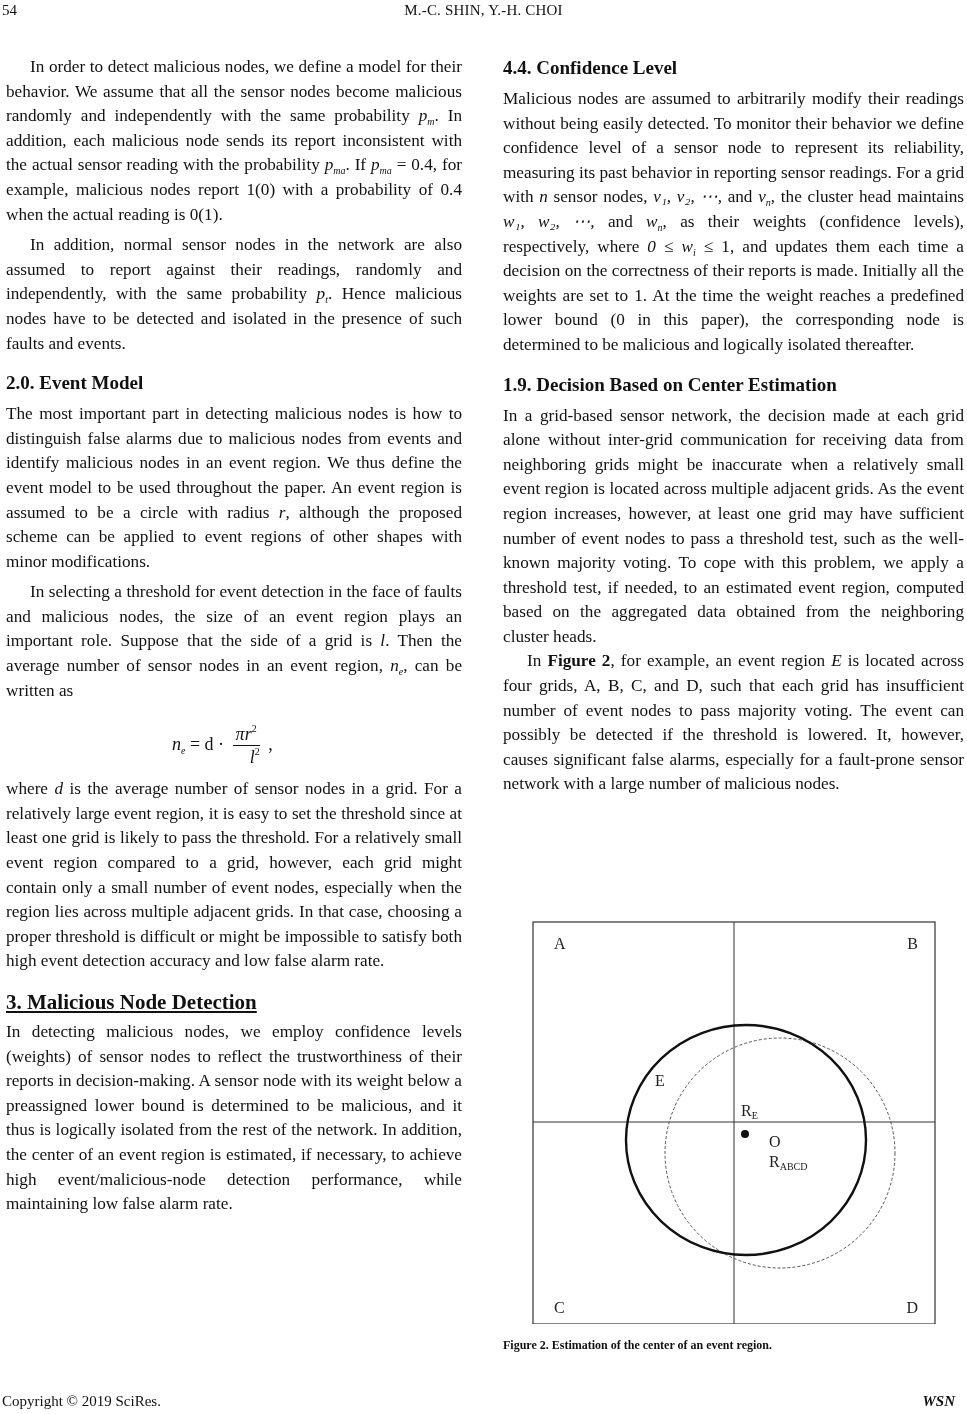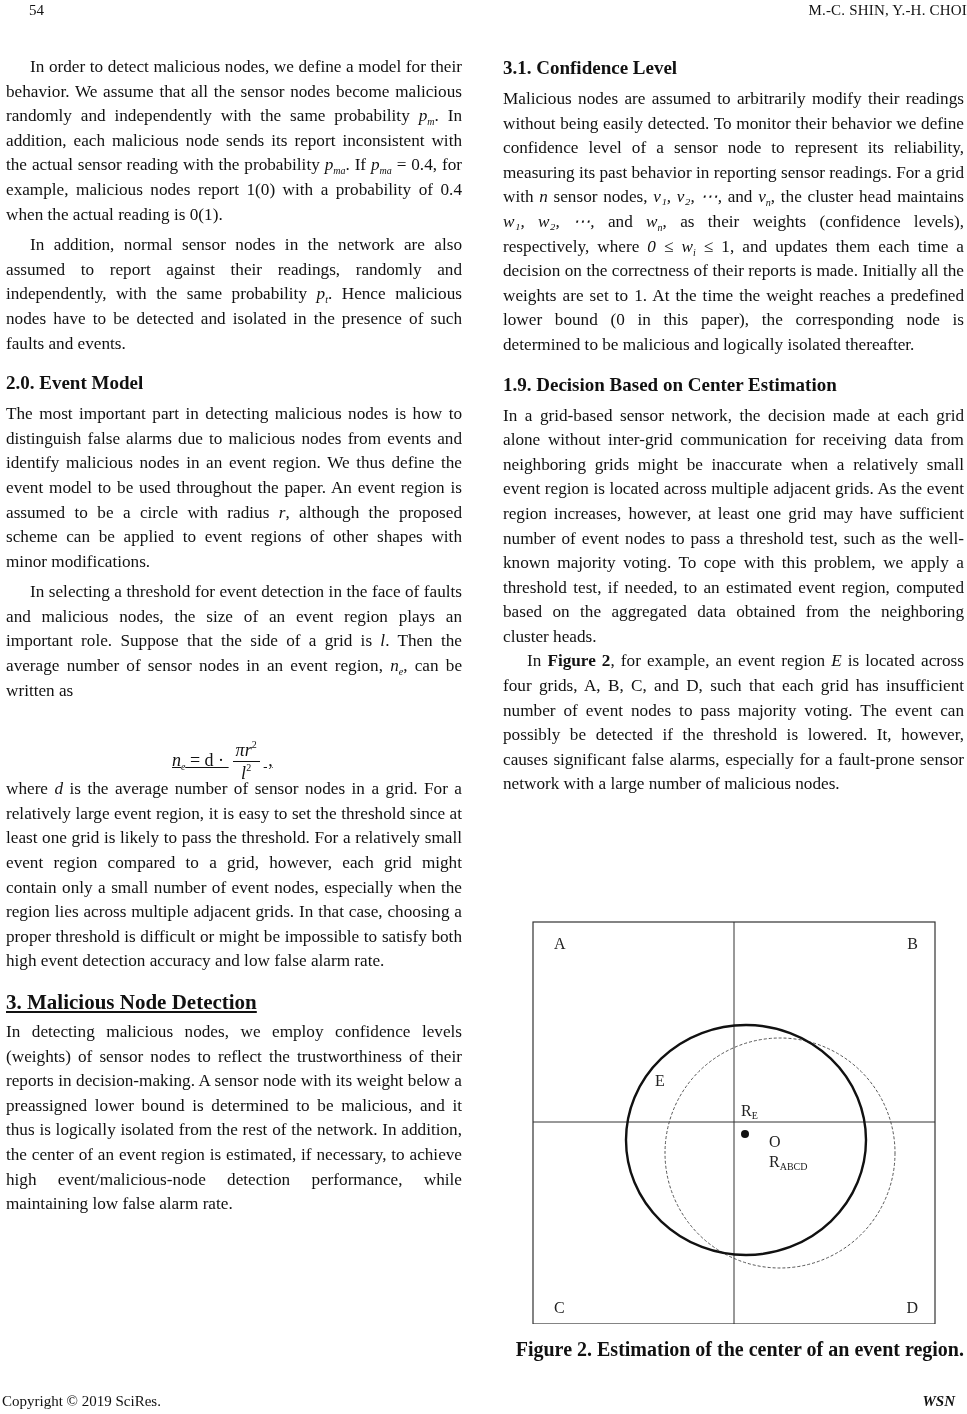--- a/index.html
+++ b/index.html
@@ -1,39 +1,39 @@
 <!DOCTYPE html>
 <html><head>
 <meta charset="utf-8">
 <style>
   html, body { margin: 0; padding: 0; background: #ffffff; }
   body {
     width: 967px; height: 1414px; position: relative; overflow: hidden;
     font-family: "Liberation Serif", "DejaVu Serif", serif; color: #111;
   }
   .running-head { position: absolute; top: 2px; left: 0; width: 967px; height: 20px; font-size: 15px; }
-  .running-head .pg { position: absolute; left: 2px; top: 0; margin-left: 27px; }
-  .running-head .authors { position: absolute; left: 0; width: 967px; text-align: right; top: 0; letter-spacing: 0.2px; }
+  .running-head .pg { position: absolute; left: 2px; top: 0; }
+  .running-head .authors { position: absolute; left: 0; width: 967px; text-align: center; top: 0; letter-spacing: 0.2px; }
   .col { position: absolute; top: 55px; width: 456px; font-size: 17.2px; line-height: 24.6px; text-align: justify; }
   .col-left { left: 6px; }
   .col-right { left: 503px; width: 461px; }
   p { margin: 0; }
   p.indent { text-indent: 24px; }
   h3 { font-size: 19px; font-weight: bold; margin: 0; line-height: 26px; }
   h2 { font-size: 21px; font-weight: bold; margin: 0; line-height: 28px; text-decoration: underline; }
   .math { font-style: italic; }
   sub { font-size: 10px; vertical-align: -4px; line-height: 0; }
   sup { font-size: 10px; vertical-align: 8px; line-height: 0; }
   .equation { text-align: center; margin: 6px 0 10px 0; height: 58px; position: relative; }
-  .eq-inner { position: absolute; left: 166px; top: 14px; font-size: 18px; font-style: italic; text-decoration: underline; }
-  .frac { display: inline-block; vertical-align: middle; text-align: center; margin: 16px 4px; }
+  .eq-inner { position: absolute; left: 166px; top: 6px; font-size: 18px; font-style: italic; }
+  .frac { display: inline-block; vertical-align: middle; text-align: right; margin: 8px 4px; }
   .frac .num { display: block; border-bottom: 1px solid #111; padding: 0 3px; line-height: 22px; }
   .frac .den { display: block; line-height: 22px; }
   .figure { position: absolute; left: 532px; top: 921px; width: 404px; height: 403px; }
-  .caption { position: absolute; left: 503px; top: 1338px; width: 461px; text-align: right; font-size: 20px; font-weight: bold; }
+  .caption { position: absolute; left: 503px; top: 1338px; width: 461px; text-align: left; font-size: 12px; font-weight: bold; }
   .footer { position: absolute; top: 1393px; left: 0; width: 967px; font-size: 15px; }
   .footer .copy { position: absolute; left: 2px; }
   .footer .journal { position: absolute; right: 12px; font-style: italic; font-weight: bold; }
   .sp { height: 14px; }
 </style>
 </head>
 <body>
 
 <div class="running-head">
   <span class="pg">54</span>
@@ -56,21 +56,21 @@
     </div>
   </div>
   <p><span>where </span><span class="math">d</span><span> is the average number of sensor nodes in a grid. For a relatively large event region, it is easy to set the threshold since at least one grid is likely to pass the threshold. For a relatively small event region compared to a grid, however, each grid might contain only a small number of event nodes, especially when the region lies across multiple adjacent grids. In that case, choosing a proper threshold is difficult or might be impossible to satisfy both high event detection accuracy and low false alarm rate.</span></p>
   <div class="sp"></div>
   <h2>3. Malicious Node Detection</h2>
   <div style="height:4px"></div>
   <p>In detecting malicious nodes, we employ confidence levels (weights) of sensor nodes to reflect the trustworthiness of their reports in decision-making. A sensor node with its weight below a preassigned lower bound is determined to be malicious, and it thus is logically isolated from the rest of the network. In addition, the center of an event region is estimated, if necessary, to achieve high event/malicious-node detection performance, while maintaining low false alarm rate.</p>
 </div>
 
 <div class="col col-right">
-  <h3>3.1. Confidence Level</h3>
+  <h3>4.4. Confidence Level</h3>
   <div style="height:6px"></div>
   <p><span>Malicious nodes are assumed to arbitrarily modify their readings without being easily detected. To monitor their behavior we define confidence level of a sensor node to represent its reliability, measuring its past behavior in reporting sensor readings. For a grid with </span><span class="math">n</span><span> sensor nodes, </span><span class="math">v₁, v₂, ⋯,</span><span> and </span><span class="math">v</span><sub class="math">n</sub><span>, the cluster head maintains </span><span class="math">w₁, w₂, ⋯,</span><span> and </span><span class="math">w</span><sub class="math">n</sub><span>, as their weights (confidence levels), respectively, where </span><span class="math">0 ≤ w</span><sub class="math">i</sub><span> ≤ 1</span><span>, and updates them each time a decision on the correctness of their reports is made. Initially all the weights are set to 1. At the time the weight reaches a predefined lower bound (0 in this paper), the corresponding node is determined to be malicious and logically isolated thereafter.</span></p>
   <div class="sp"></div>
   <h3>1.9. Decision Based on Center Estimation</h3>
   <div style="height:6px"></div>
   <p>In a grid-based sensor network, the decision made at each grid alone without inter-grid communication for receiving data from neighboring grids might be inaccurate when a relatively small event region is located across multiple adjacent grids. As the event region increases, however, at least one grid may have sufficient number of event nodes to pass a threshold test, such as the well-known majority voting. To cope with this problem, we apply a threshold test, if needed, to an estimated event region, computed based on the aggregated data obtained from the neighboring cluster heads.</p>
   <p class="indent"><span>In </span><b>Figure 2</b><span>, for example, an event region </span><span class="math">E</span><span> is located across four grids, A, B, C, and D, such that each grid has insufficient number of event nodes to pass majority voting. The event can possibly be detected if the threshold is lowered. It, however, causes significant false alarms, especially for a fault-prone sensor network with a large number of malicious nodes.</span></p>
 </div>
 
 <div class="figure">

